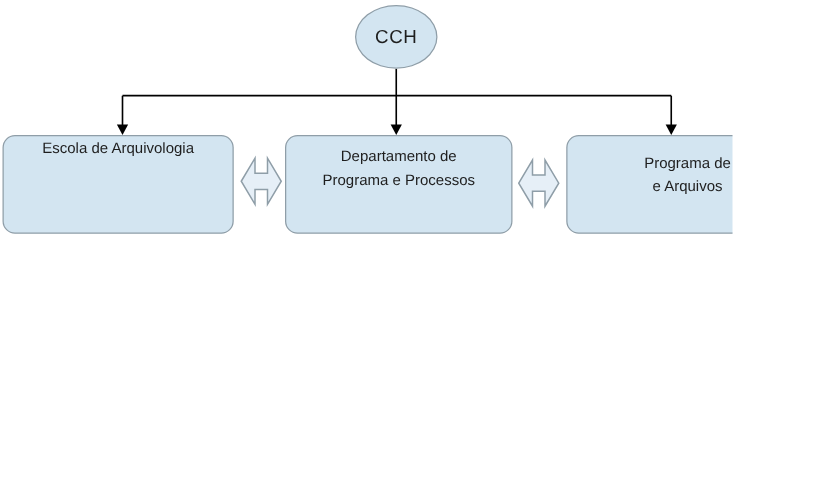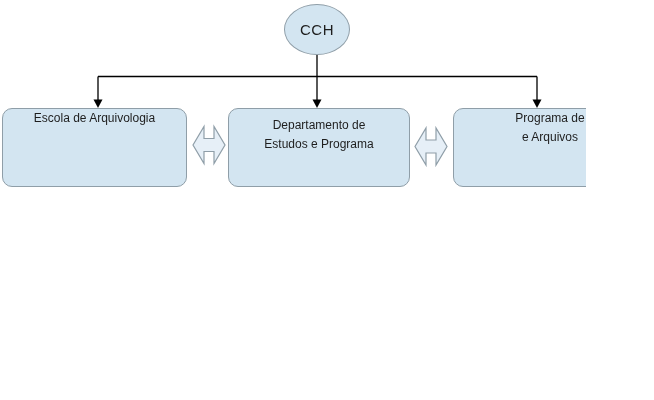--- a/index.html
+++ b/index.html
@@ -30,21 +30,21 @@
     border:1px solid var(--shape-border,#8f9ea8);
     border-radius:10px;
     box-sizing:border-box;
     overflow:hidden;
     text-align:center;
     color:var(--text,#1e1e1e);
     font-size:12px;line-height:19px;
   }
   .node-a{left:2px;width:185px;}
   .node-b{left:228px;width:182px;padding-top:7px;}
-  .node-c{left:453px;width:194px;}
+  .node-c{left:453px;width:194px;padding-top:12px;}
   .nline{white-space:nowrap;}
 </style>
 </head>
 <body>
 
 <div class="canvas">
 
   <svg class="layer" width="654" height="400" viewBox="0 0 654 400">
     <path class="conn" d="M317 55 V76.5 M98 76.5 H537 M98 76.5 V100.5 M317 76.5 V100.5 M537 76.5 V100.5"></path>
     <polygon class="head" points="93.5,99.5 102.5,99.5 98,108"></polygon>
@@ -57,21 +57,21 @@
   <div class="ellipse">
     <span>CCH</span>
   </div>
 
   <div class="node node-a">
     <div class="nline">Escola de Arquivologia</div>
   </div>
 
   <div class="node node-b">
     <div class="nline">Departamento de</div>
-    <div class="nline">Estudos e Programa</div>
+    <div class="nline">Programa e Processos</div>
   </div>
 
   <div class="node node-c">
     <div class="nline">Programa de</div>
     <div class="nline">e Arquivos</div>
   </div>
 
 </div>
 
 </body></html>

